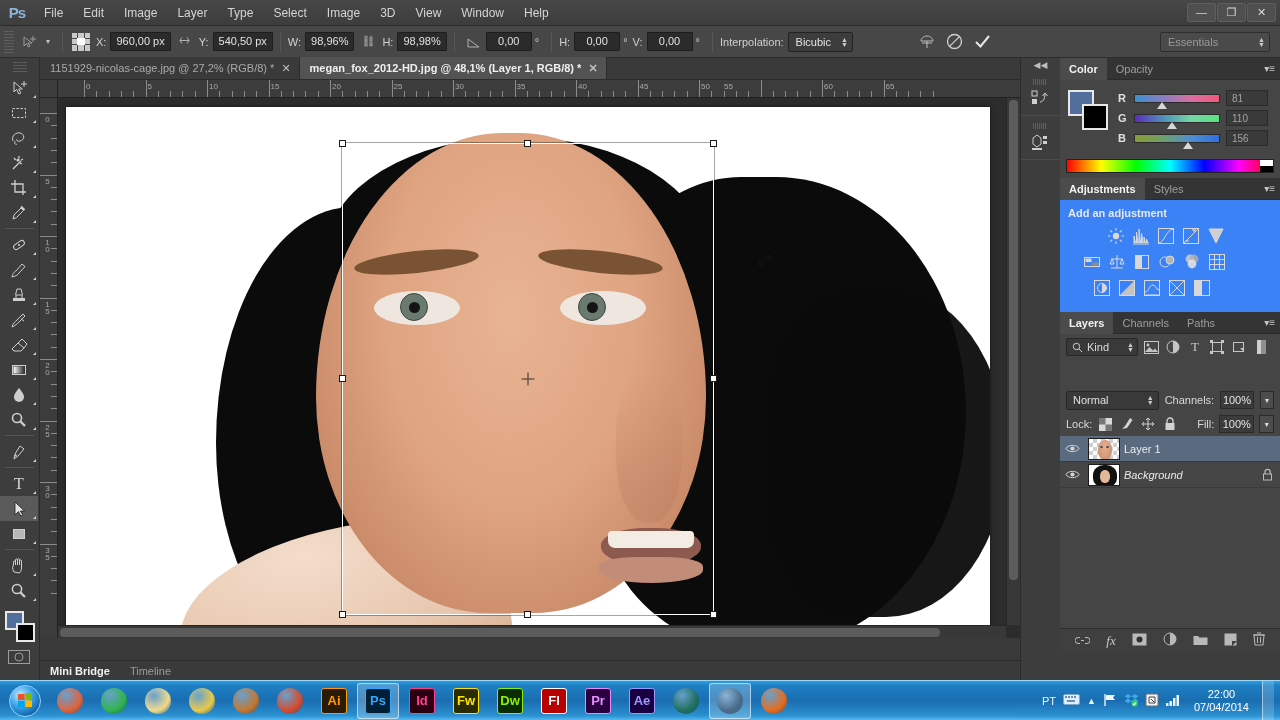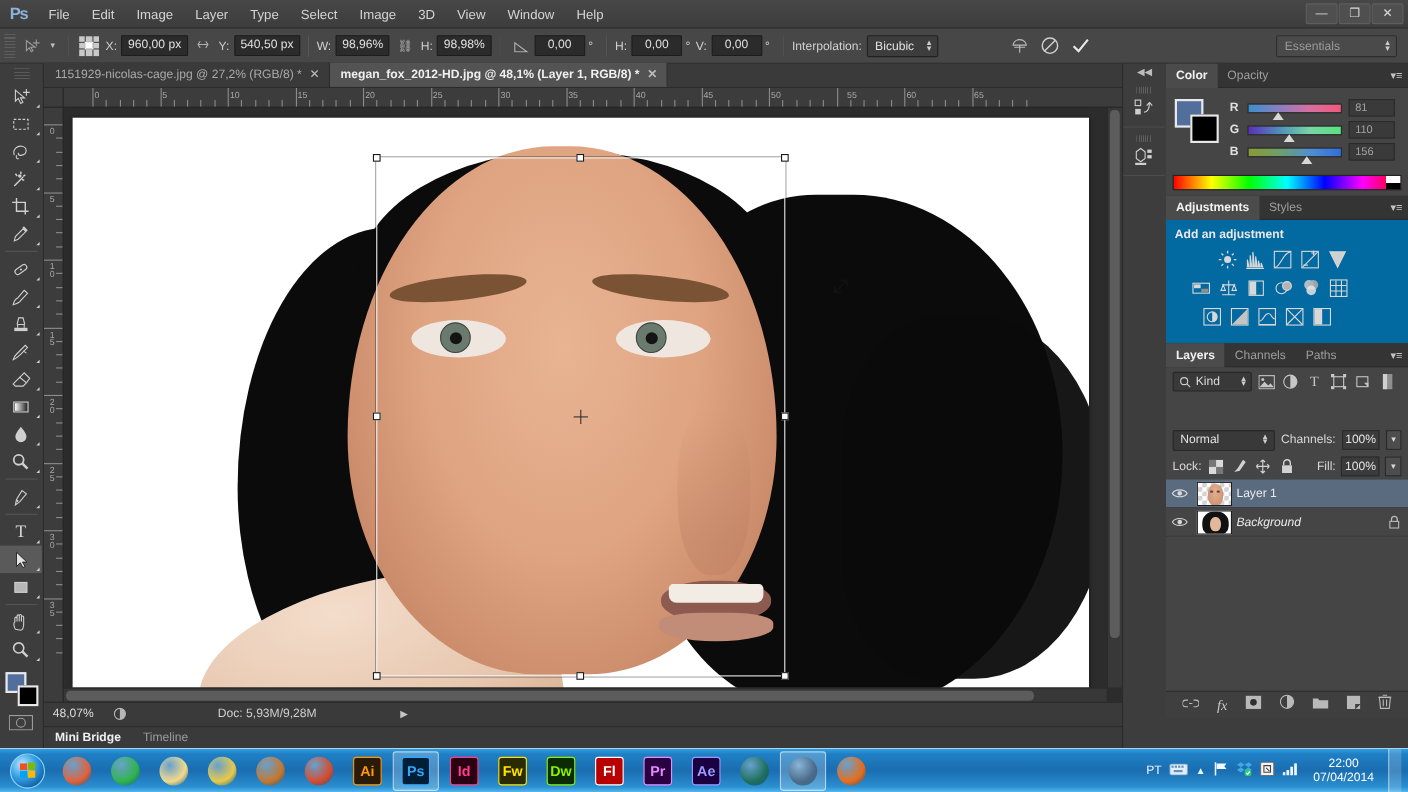--- a/index.html
+++ b/index.html
@@ -278,21 +278,21 @@
     border-bottom: 7px solid #d8d8d8; }
   .slider-val { width: 42px; height: 16px; background: #3a3a3a; border: 1px solid #2a2a2a;
     color: #a2a2a2; font-size: 10px; display: flex; align-items: center; padding-left: 5px; }
   .spectrum { position: absolute; left: 6px; right: 6px; bottom: 5px; height: 14px;
     background: linear-gradient(90deg,#ff0000,#ffff00,#00ff00,#00ffff,#0000ff,#ff00ff,#ff0000);
     border: 1px solid #222; }
   .spectrum .wk { position: absolute; right: 0; top: 0; bottom: 0; width: 13px;
     background: linear-gradient(180deg,#fff 0 50%, #000 50% 100%); }
 
   
-  .adj-body { background: #0369a1; padding: 7px 8px 8px; }
+  .adj-body { background: #3b82f6; padding: 7px 8px 8px; }
   .adj-title { font-size: 11px; color: #e8e8e8; font-weight: bold; margin-bottom: 7px; }
   .adj-row { display: flex; gap: 6px; margin: 0 0 7px 38px; }
   .adj-ic { width: 19px; height: 19px; display: flex; align-items: center; justify-content: center; }
 
   
   .layers-body { background: #454545; }
   .filter-row { display: flex; align-items: center; height: 26px; padding: 0 6px; gap: 4px; }
   .kind-box { background: #393939; border: 1px solid #272727; border-radius: 2px;
     height: 18px; display: flex; align-items: center; gap: 4px; padding: 0 3px 0 5px;
     color: #dcdcdc; font-size: 11px; width: 72px; }
@@ -545,21 +545,21 @@
         <div class="rtick" style="left: 604.1px; top: 11px; width: 1px; height: 6px;"></div>
         <div class="rtick" style="left: 616.4px; top: 11px; width: 1px; height: 6px;"></div>
         <div class="rtick" style="left: 628.7px; top: 11px; width: 1px; height: 6px;"></div>
         <div class="rtick" style="left: 641px; top: 0px; width: 1px; height: 17px;"></div>
         <div class="rlabel" style="left: 643px; top: 2px;">50</div>
         <div class="rtick" style="left: 653.3px; top: 11px; width: 1px; height: 6px;"></div>
         <div class="rtick" style="left: 665.6px; top: 11px; width: 1px; height: 6px;"></div>
         <div class="rtick" style="left: 677.9px; top: 11px; width: 1px; height: 6px;"></div>
         <div class="rtick" style="left: 690.2px; top: 11px; width: 1px; height: 6px;"></div>
         <div class="rtick" style="left: 702.5px; top: 0px; width: 1px; height: 17px;"></div>
-        <div class="rlabel" style="left: 712px; top: 2px;">55</div>
+        <div class="rlabel" style="left: 666px; top: 2px;">55</div>
         <div class="rtick" style="left: 714.8px; top: 11px; width: 1px; height: 6px;"></div>
         <div class="rtick" style="left: 727.1px; top: 11px; width: 1px; height: 6px;"></div>
         <div class="rtick" style="left: 739.4px; top: 11px; width: 1px; height: 6px;"></div>
         <div class="rtick" style="left: 751.7px; top: 11px; width: 1px; height: 6px;"></div>
         <div class="rtick" style="left: 764px; top: 0px; width: 1px; height: 17px;"></div>
         <div class="rlabel" style="left: 766px; top: 2px;">60</div>
         <div class="rtick" style="left: 776.3px; top: 11px; width: 1px; height: 6px;"></div>
         <div class="rtick" style="left: 788.6px; top: 11px; width: 1px; height: 6px;"></div>
         <div class="rtick" style="left: 800.9px; top: 11px; width: 1px; height: 6px;"></div>
         <div class="rtick" style="left: 813.2px; top: 11px; width: 1px; height: 6px;"></div>
@@ -670,31 +670,20 @@
     </div>
 
     <div class="vscroll">
         <div class="thumb"></div>
       </div>
     <div class="hscroll">
         <div class="thumb"></div>
       </div>
   </div>
 
-  <div class="statusbar">
-    <div class="zoom-field">48,07%</div>
-    <div style="width:18px;display:flex;align-items:center;justify-content:center;">
-      <svg width="12" height="12" viewBox="0 0 12 12">
-          <circle cx="6" cy="6" r="5" fill="none" stroke="#b6b6b6"></circle>
-          <path d="M6 1 A5 5 0 0 1 6 11 Z" fill="#b6b6b6"></path>
-        </svg>
-    </div>
-    <div class="status-doc">Doc: 5,93M/9,28M</div>
-    <div class="status-arrow">▶</div>
-  </div>
 
   <div class="bottom-tabs" id="bottomtabs">
       <div class="btab active">Mini Bridge</div>
       <div class="btab">Timeline</div>
     </div>
 
   <div class="toolbar">
     <div class="tb-grip"></div>
     <div id="toollist">
         <div class="tool">

